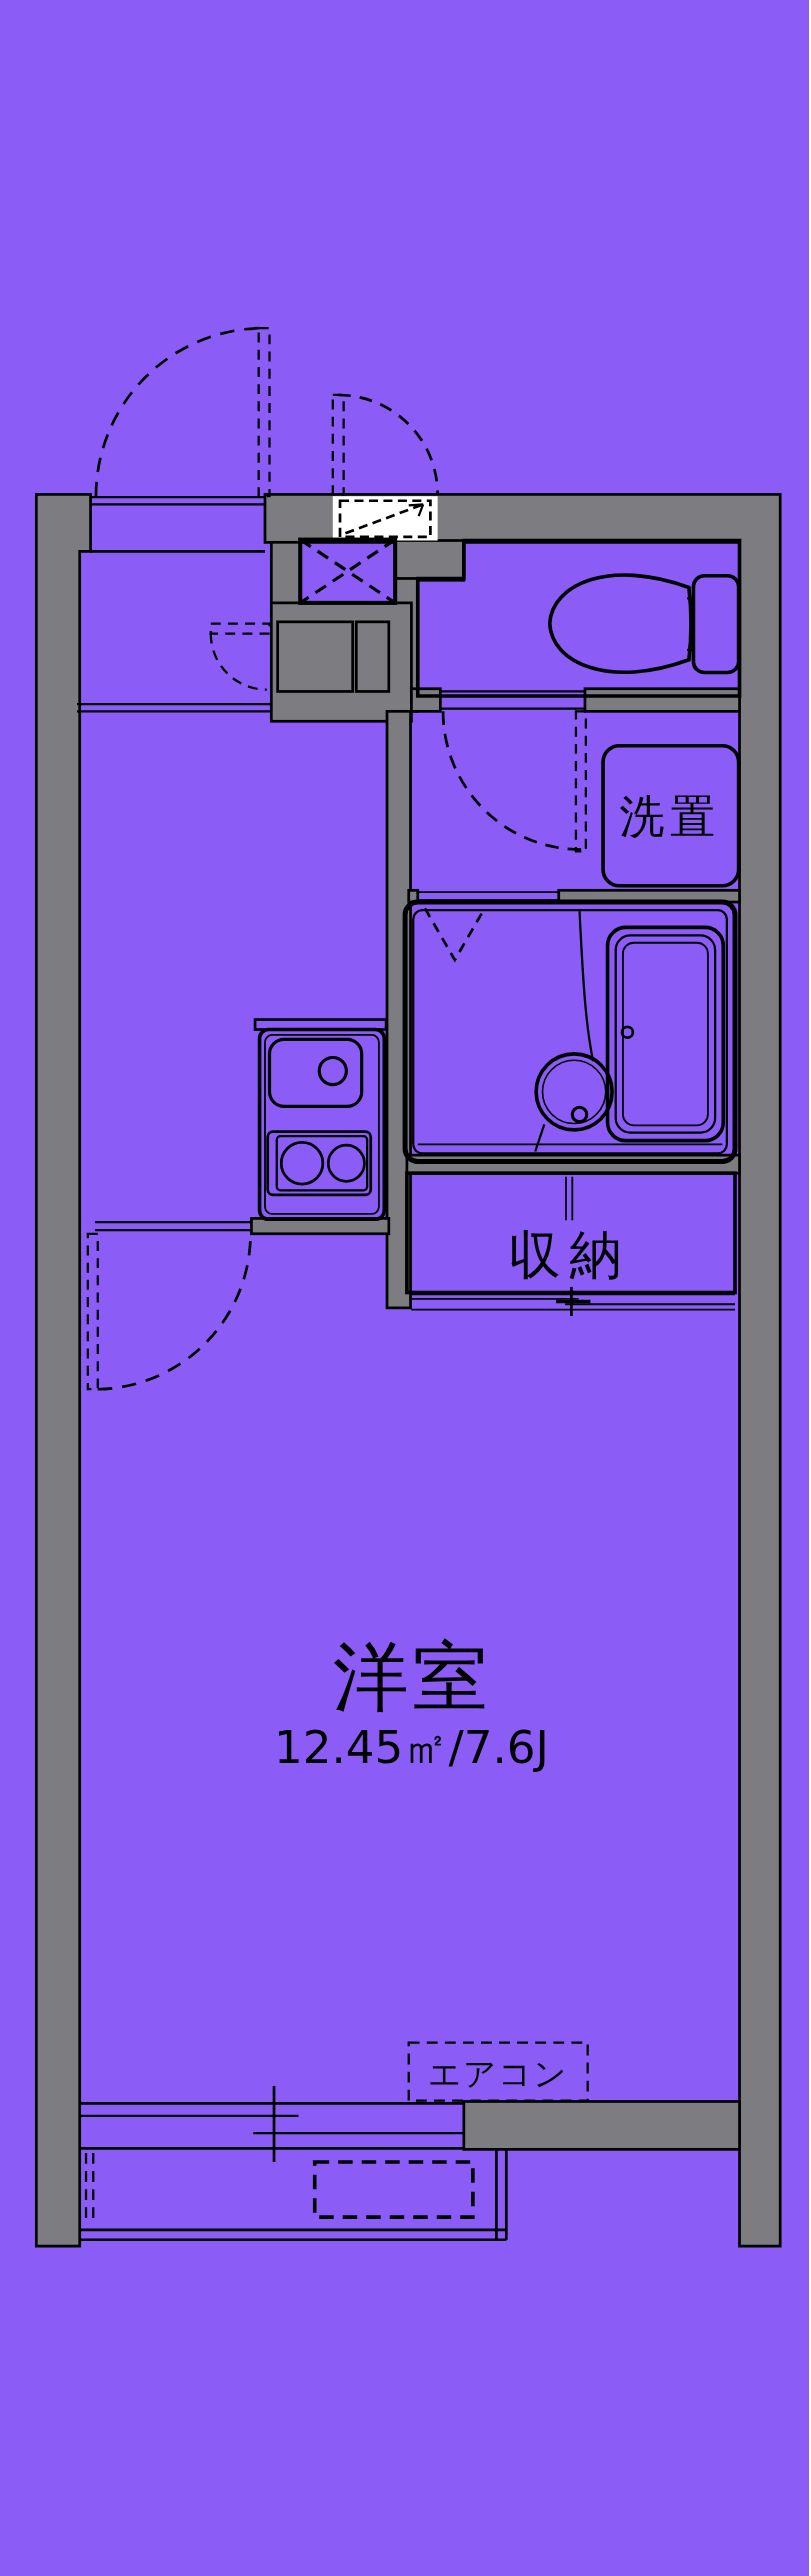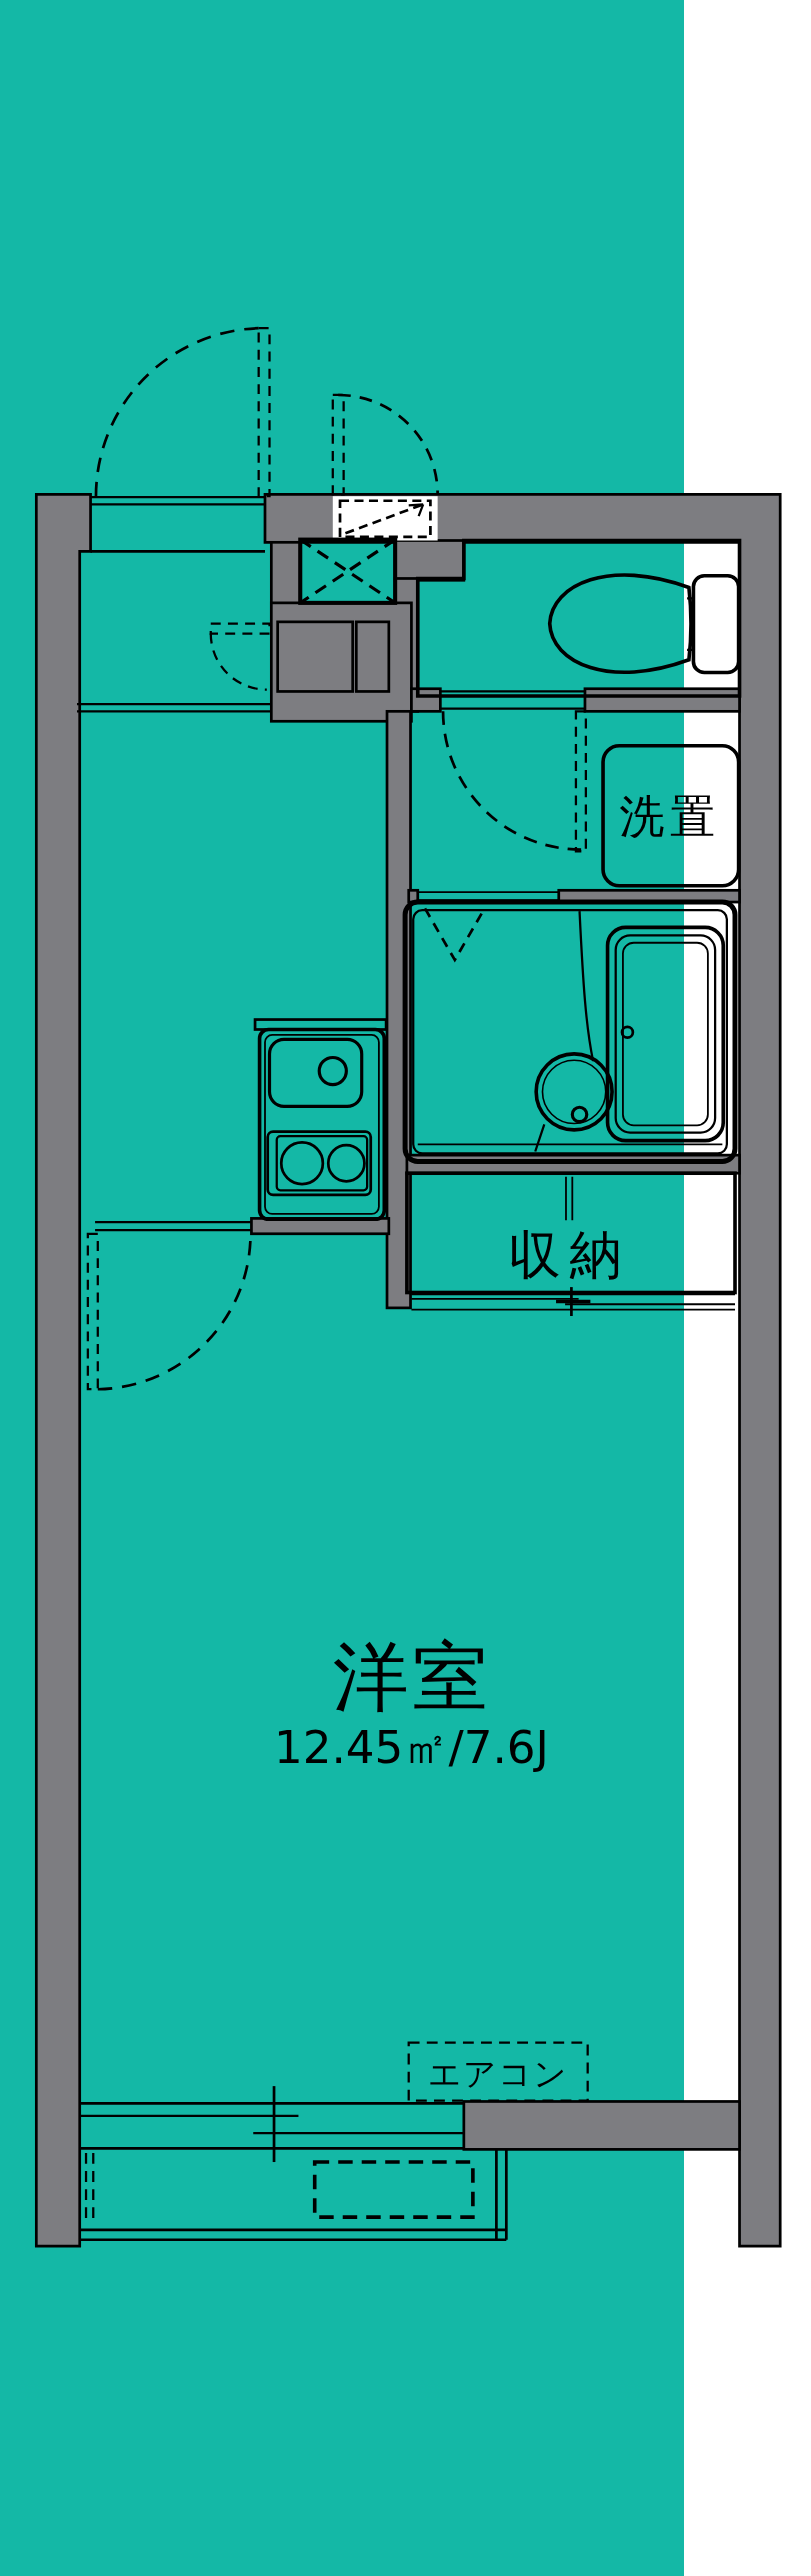--- a/index.html
+++ b/index.html
@@ -1,16 +1,16 @@
 <!DOCTYPE html>
 <html style="font-size:14.5px"><head>
 <meta charset="utf-8">
 <style>
   html,body{margin:0;padding:0;background:#fff;}
-  .page{width:684px;height:2576px;position:relative;background:#14b8a6;font-family:"DejaVu Sans",sans-serif;}
+  .page{width:809px;height:2576px;position:relative;background:#8b5cf6;font-family:"DejaVu Sans",sans-serif;}
   svg{display:block}
   .wall{fill:#7d7d81;stroke:#000;stroke-width:3;}
   .blue{fill:#dfe9f8;}
   .cream{fill:#fdf2e2;}
   .white{fill:#ffffff;}
   .ln{stroke:#000;fill:none;}
   .lbl{font-family:"DejaVu Sans",sans-serif;fill:#000;text-anchor:middle;}
 </style>
 </head>
 <body>

